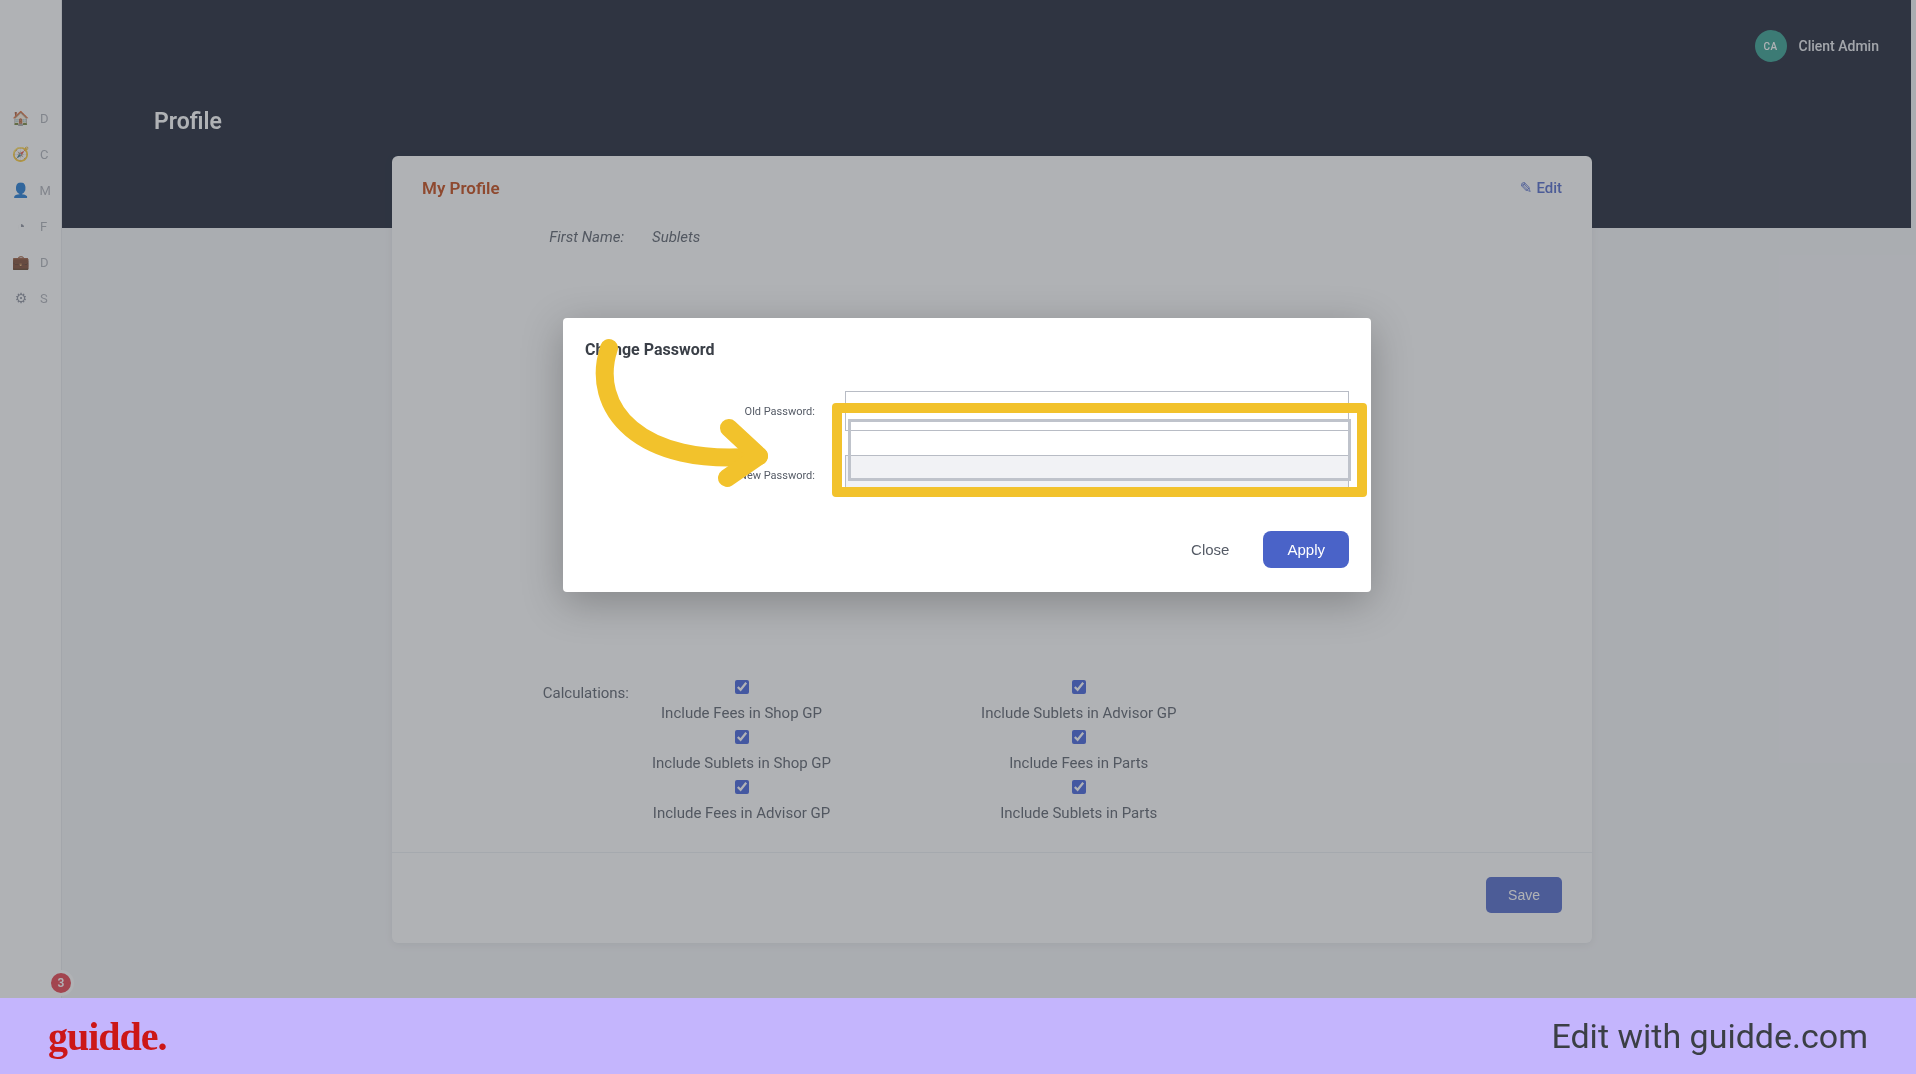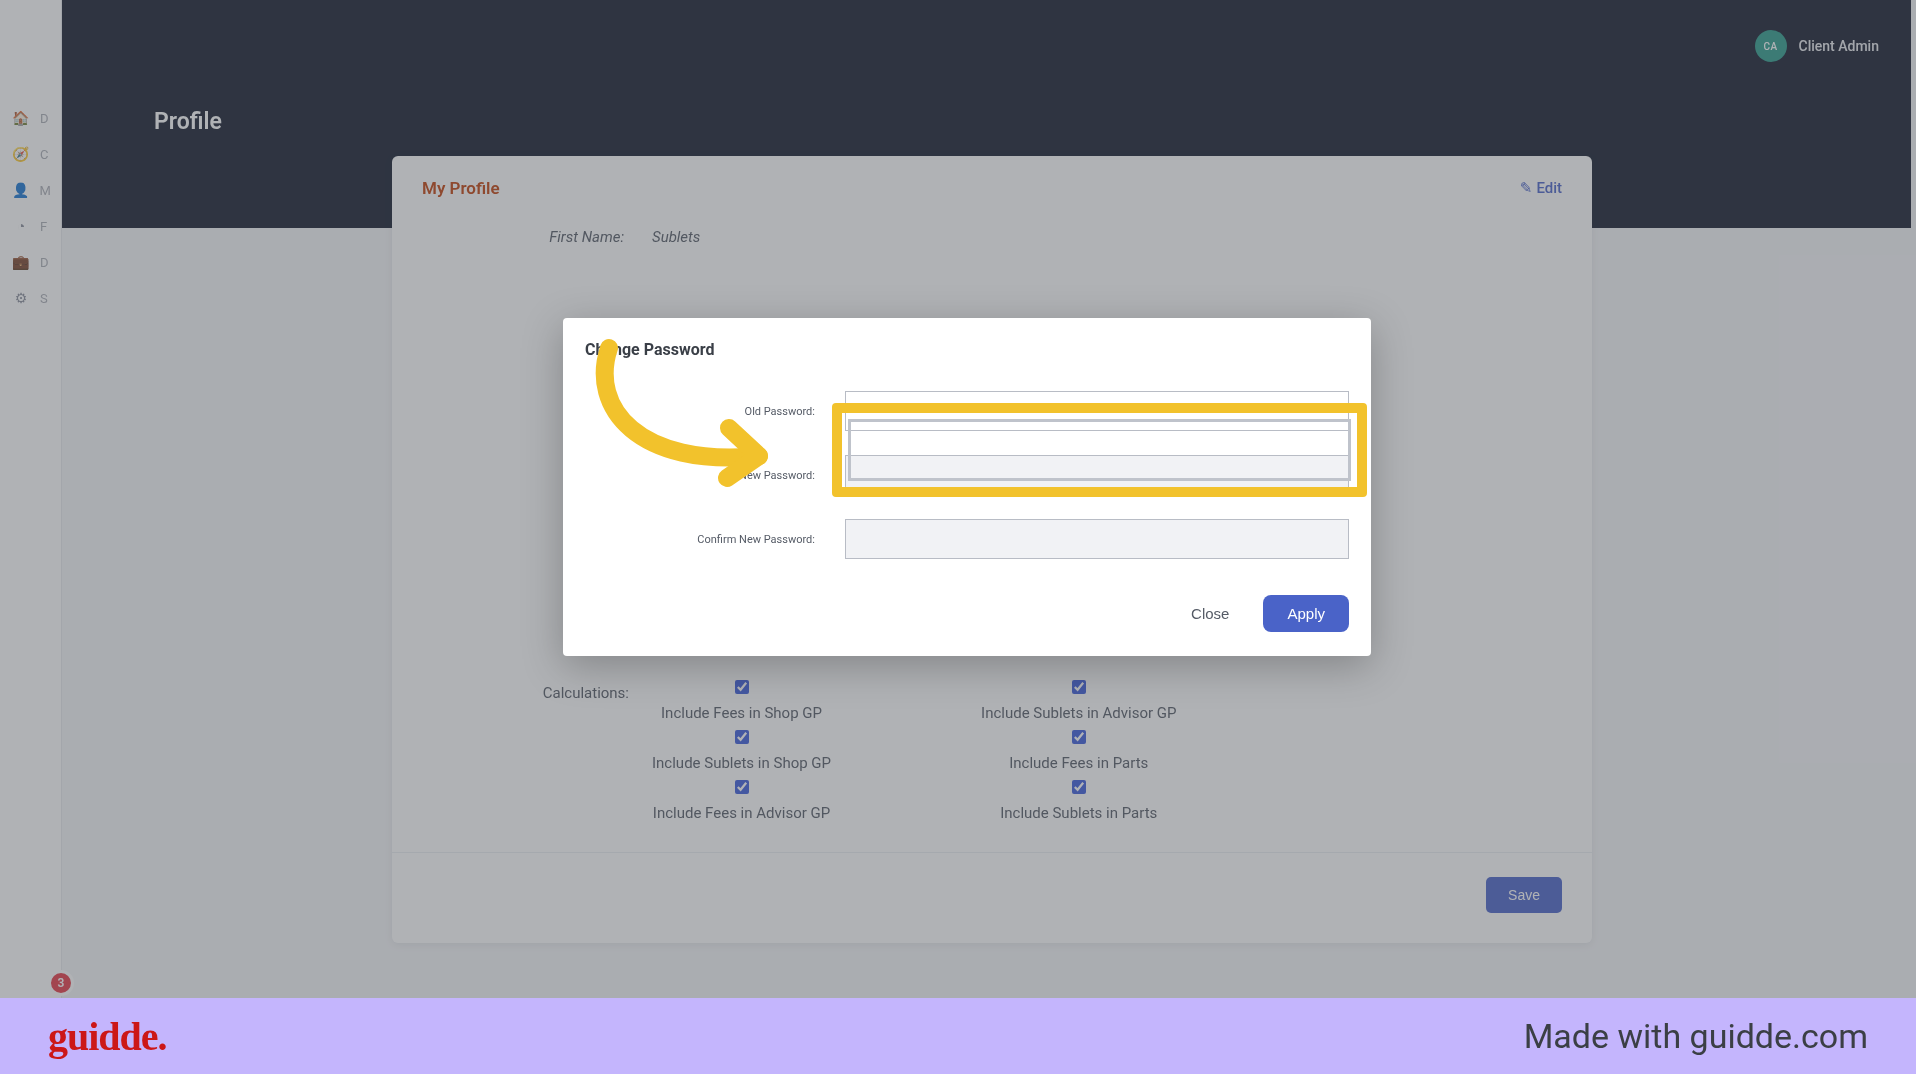--- a/index.html
+++ b/index.html
@@ -310,37 +310,33 @@
     <div class="modal-title">Change Password</div>
 
     <div class="modal-row">
       <label>Old Password:</label>
       <input type="password" style="">
     </div>
     <div class="modal-row">
       <label>New Password:</label>
       <input type="password" class="muted" style="">
     </div>
-    <div class="modal-row">
-      <label>Confirm New Password:</label>
-      <input type="password" class="muted" style="">
-    </div>
 
     <div class="modal-actions">
       <button class="btn-close">Close</button>
       <button class="btn-apply">Apply</button>
     </div>
   </div>
 
   <div class="highlight-box">
     <div class="highlight-inner"></div>
   </div>
   <svg class="arrow-svg" viewBox="0 0 230 160">
     <path d="M30 10 C 10 70, 60 130, 180 118" stroke="#f2c22c" stroke-width="18" fill="none" stroke-linecap="round"></path>
     <path d="M180 118 L150 90 M180 118 L148 140" stroke="#f2c22c" stroke-width="18" fill="none" stroke-linecap="round"></path>
   </svg>
 
   <footer class="footer-band">
     <div class="guidde-logo">guidde.</div>
-    <div class="made-with">Made with guidde.com</div>
+    <div class="made-with">Edit with guidde.com</div>
   </footer>
 
 </div>
 
 </body></html>

